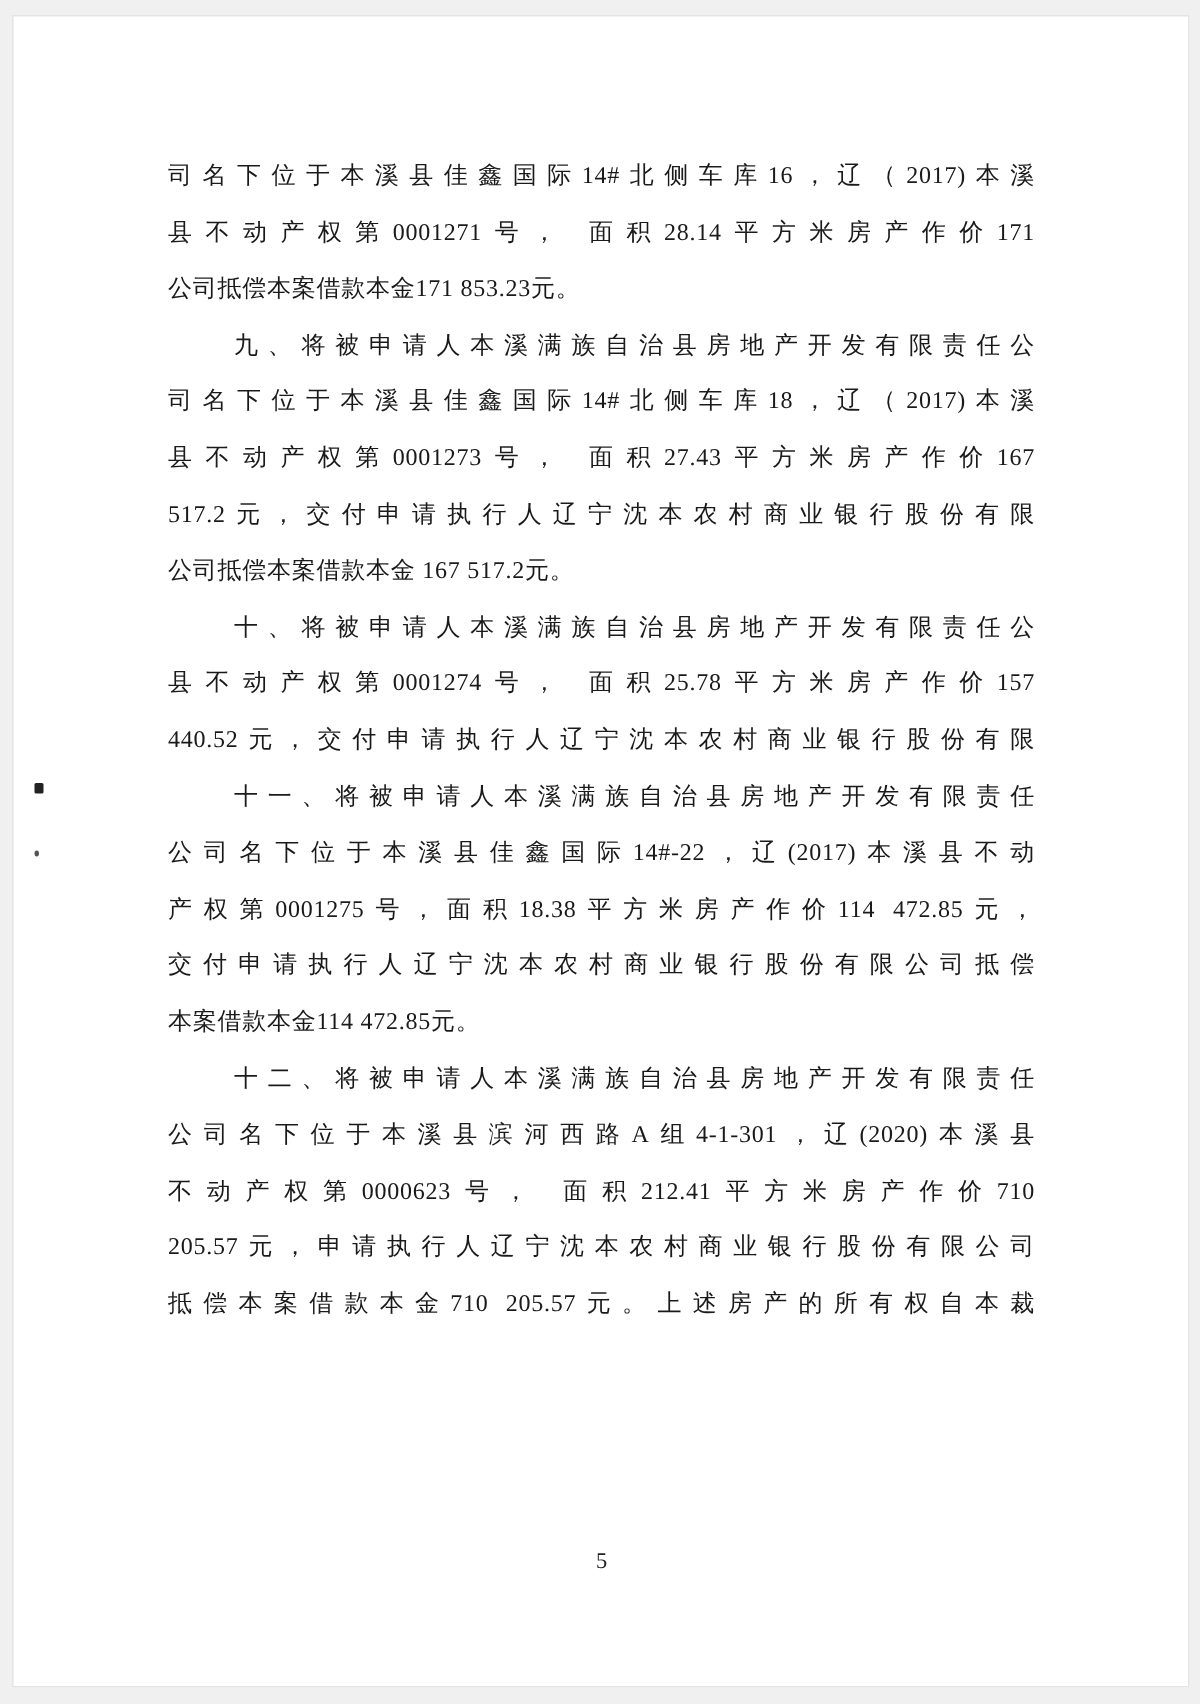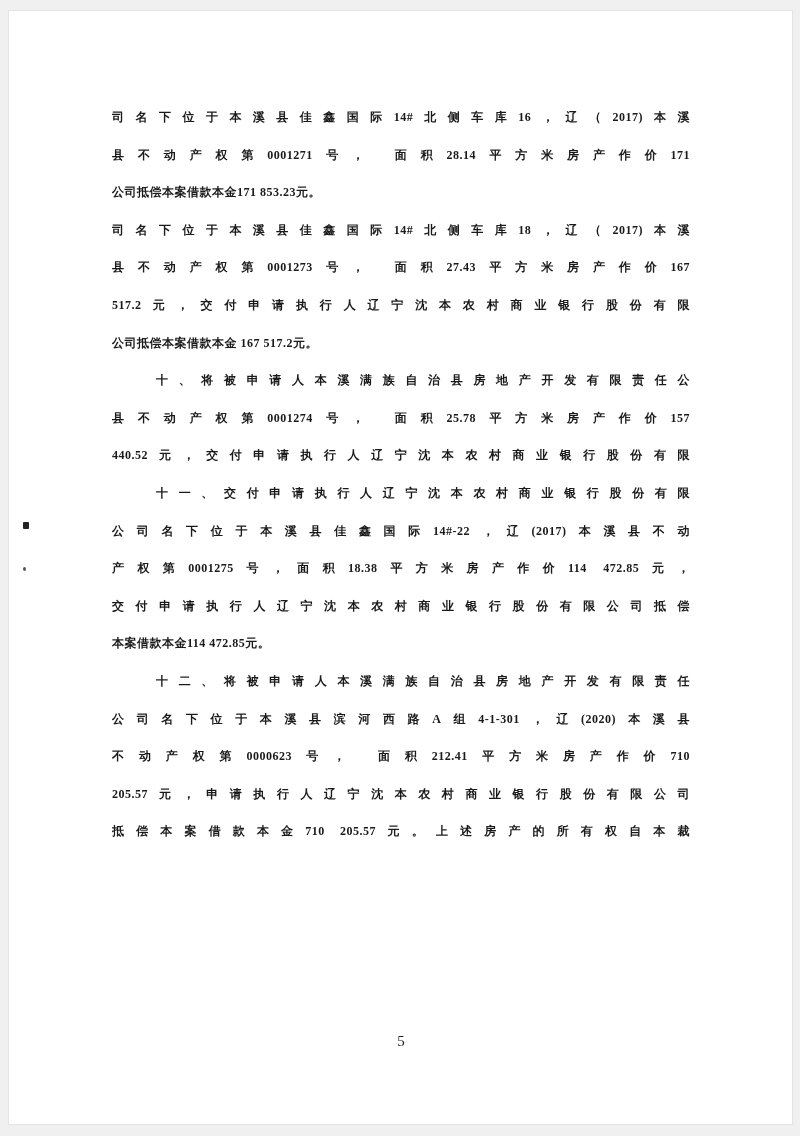--- a/index.html
+++ b/index.html
@@ -19,23 +19,23 @@
   }
   .textblock {
     position: absolute;
     left: 103px; top: 88px;
     width: 578px;
   }
   .para { margin: 0; padding: 0; }
   .line {
     height: 37.6px;
     line-height: 37.6px;
-    font-size: 12px;
+    font-size: 16px;
     color: #1a1a1a;
-    font-weight: 700;
+    font-weight: 400;
     text-align: justify;
     text-align-last: justify;
     overflow: hidden;
     letter-spacing: 0.5px;
   }
   .line.end {
     text-align: right;
     text-align-last: left;
   }
   .line.indent { text-indent: 44px; }
@@ -65,34 +65,35 @@
 
   <div class="textblock">
 
     <div class="para">
       <div class="line">司名下位于本溪县佳鑫国际14#北侧车库16，辽（2017)本溪</div>
       <div class="line">县不动产权第0001271号， 面积28.14平方米房产作价171</div>
       <div class="line end">公司抵偿本案借款本金171 853.23元。</div>
     </div>
 
     <div class="para">
+      <div class="line indent">九、将被申请人本溪满族自治县房地产开发有限责任公</div>
       <div class="line">司名下位于本溪县佳鑫国际14#北侧车库18，辽（2017)本溪</div>
       <div class="line">县不动产权第0001273号， 面积27.43平方米房产作价167</div>
       <div class="line">517.2元，交付申请执行人辽宁沈本农村商业银行股份有限</div>
       <div class="line end">公司抵偿本案借款本金 167 517.2元。</div>
     </div>
 
     <div class="para">
       <div class="line indent">十、将被申请人本溪满族自治县房地产开发有限责任公</div>
       <div class="line">县不动产权第0001274号， 面积25.78平方米房产作价157</div>
       <div class="line">440.52元，交付申请执行人辽宁沈本农村商业银行股份有限</div>
     </div>
 
     <div class="para">
-      <div class="line indent">十一、交付申请执行人辽宁沈本农村商业银行股份有限</div>
+      <div class="line indent">十一、将被申请人本溪满族自治县房地产开发有限责任</div>
       <div class="line">公司名下位于本溪县佳鑫国际14#-22，辽(2017)本溪县不动</div>
       <div class="line">产权第0001275号，面积18.38平方米房产作价114 472.85元，</div>
       <div class="line">交付申请执行人辽宁沈本农村商业银行股份有限公司抵偿</div>
       <div class="line end">本案借款本金114 472.85元。</div>
     </div>
 
     <div class="para">
       <div class="line indent">十二、将被申请人本溪满族自治县房地产开发有限责任</div>
       <div class="line">公司名下位于本溪县滨河西路A组4-1-301，辽(2020)本溪县</div>
       <div class="line">不动产权第0000623号， 面积212.41平方米房产作价710</div>

